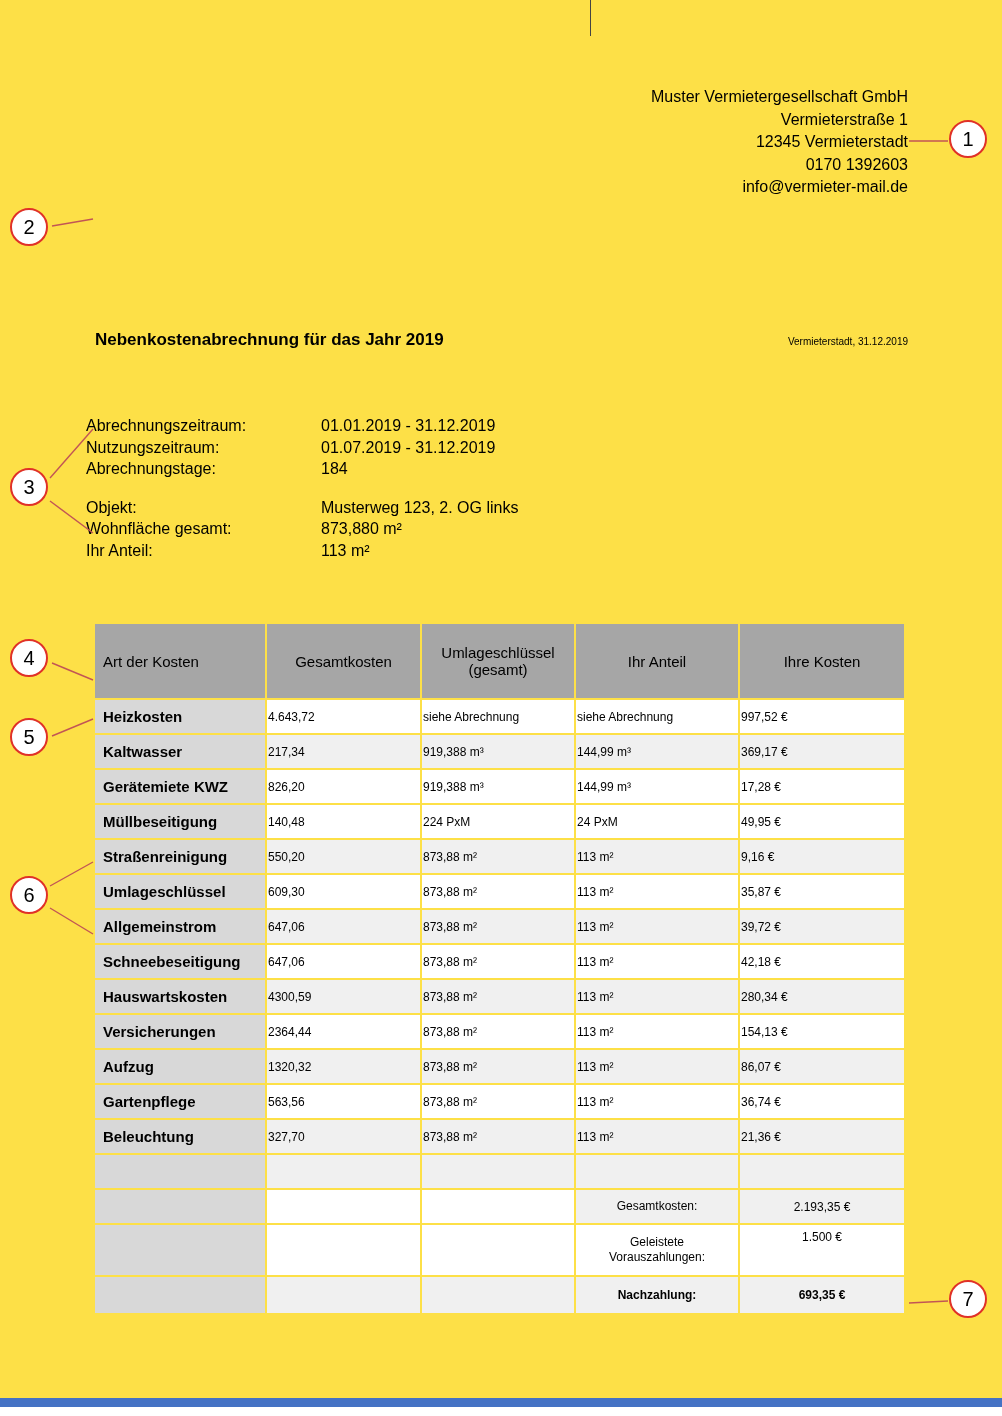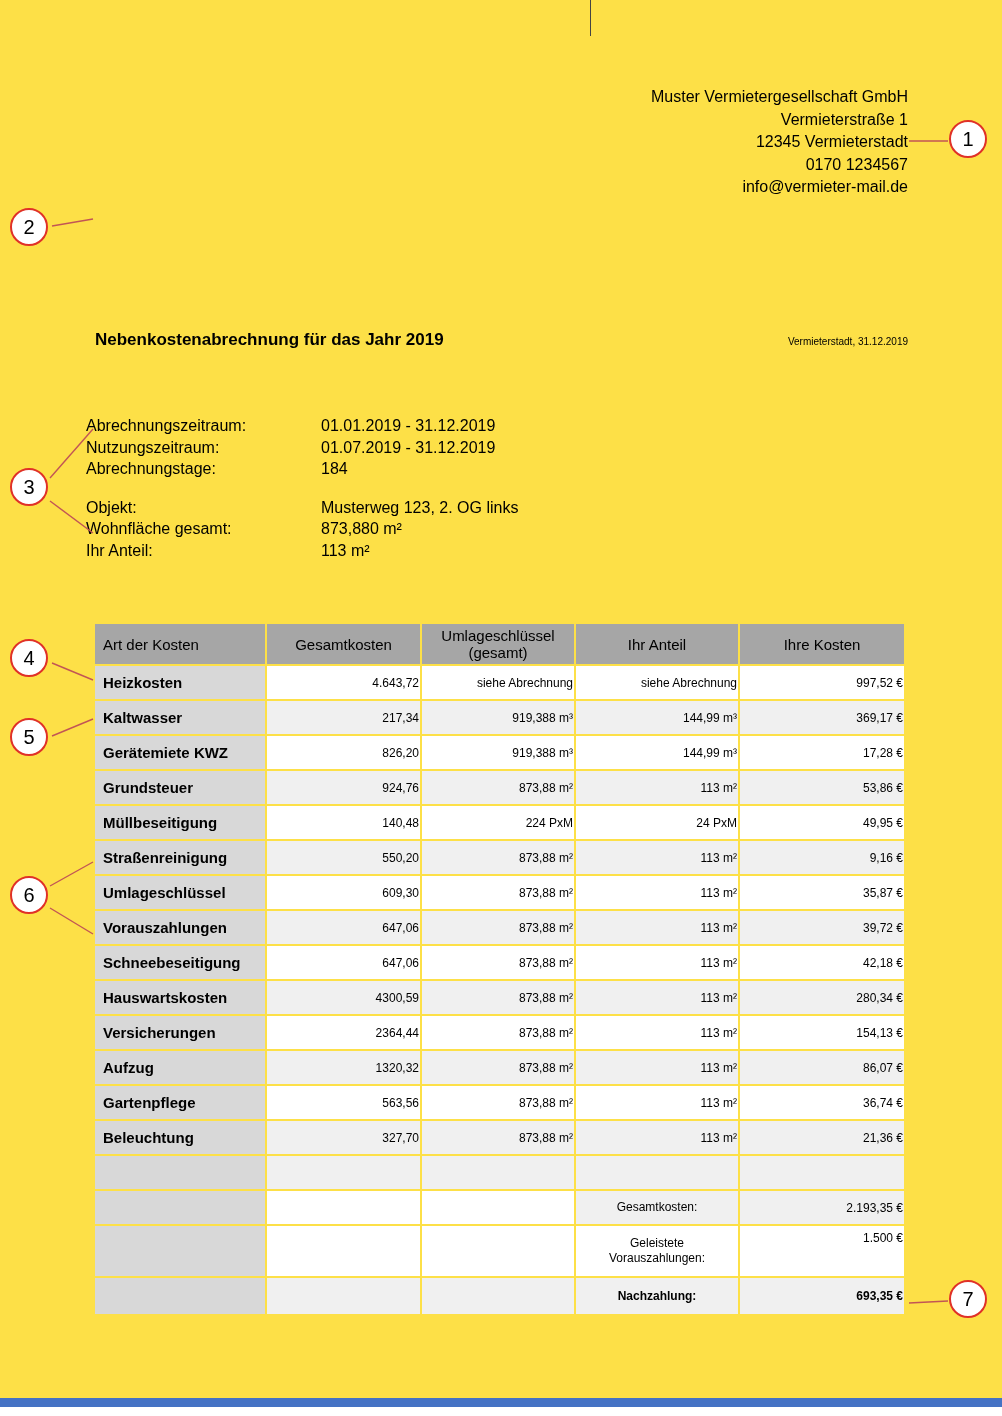--- a/index.html
+++ b/index.html
@@ -18,32 +18,32 @@
   .doc-date { font-size:10px; }
 
   .meta { position:absolute; top:415px; left:86px; font-size:16px; }
   .meta-row { display:flex; line-height:21.5px; }
   .meta-label { width:235px; }
   .meta-gap { height:17px; }
 
   table.cost-table { position:absolute; top:622px; left:93px; border-collapse:separate; border-spacing:2px; font-size:12px; table-layout:fixed; }
   .cost-table th {
     background:#a6a6a6; font-weight:normal; font-size:15px; height:40px;
-    text-align:center; vertical-align:middle; padding:0 4px;
+    text-align:center; vertical-align:middle; padding:17px 4px;
   }
   .cost-table th.h-first { text-align:left; padding-left:8px; }
   .cost-table th.h-umlage { white-space:pre-line; line-height:17px; }
   .cost-table td { height:31px; vertical-align:middle; }
   td.label-col { background:#d8d8d8; font-weight:bold; font-size:15px; text-align:left; padding-left:8px; }
-  td.data-cell { background:#ffffff; text-align:right; }
+  td.data-cell { background:#ffffff; text-align:left; }
   tr.alt td.data-cell { background:#f0f0f0; }
   td.blank { background:#ffffff; }
   td.sum-shaded { background:#f0f0f0; }
   td.sum-label { text-align:center; padding:0 16px; line-height:15px; }
-  td.sum-value { text-align:right; }
+  td.sum-value { text-align:center; }
   tr.row-geleistete td { height:44px; }
   tr.row-geleistete td.sum-value { vertical-align:top; padding-top:5px; }
   tr.row-nachzahlung td { height:34px; }
   .bold { font-weight:bold; }
 
   .ann {
     position:absolute; width:38px; height:38px; box-sizing:border-box;
     border:2px solid #e03127; border-radius:50%; background:#fff;
     display:flex; align-items:center; justify-content:center;
     font-size:20px; color:#000; z-index:3;
@@ -65,21 +65,21 @@
 <body>
 
 <div class="page">
 
   <div class="fold-mark"></div>
 
   <div class="sender">
     <div>Muster Vermietergesellschaft GmbH</div>
     <div>Vermieterstraße 1</div>
     <div>12345 Vermieterstadt</div>
-    <div>0170 1234567</div>
+    <div>0170 1392603</div>
     <div>info@vermieter-mail.de</div>
   </div>
 
 
   <div class="title-row">
     <span class="doc-title">Nebenkostenabrechnung für das Jahr 2019</span>
     <span class="doc-date">Vermieterstadt, 31.12.2019</span>
   </div>
 
   <div class="meta">
@@ -143,27 +143,20 @@
           <td class="data-cell">144,99 m³</td>
           <td class="data-cell">369,17 €</td>
         </tr>
         <tr>
           <td class="label-col">Gerätemiete KWZ</td>
           <td class="data-cell">826,20</td>
           <td class="data-cell">919,388 m³</td>
           <td class="data-cell">144,99 m³</td>
           <td class="data-cell">17,28 €</td>
         </tr>
-        <tr class="alt">
-          <td class="label-col">Grundsteuer</td>
-          <td class="data-cell">924,76</td>
-          <td class="data-cell">873,88 m²</td>
-          <td class="data-cell">113 m²</td>
-          <td class="data-cell">53,86 €</td>
-        </tr>
         <tr>
           <td class="label-col">Müllbeseitigung</td>
           <td class="data-cell">140,48</td>
           <td class="data-cell">224 PxM</td>
           <td class="data-cell">24 PxM</td>
           <td class="data-cell">49,95 €</td>
         </tr>
         <tr class="alt">
           <td class="label-col">Straßenreinigung</td>
           <td class="data-cell">550,20</td>
@@ -172,21 +165,21 @@
           <td class="data-cell">9,16 €</td>
         </tr>
         <tr>
           <td class="label-col">Umlageschlüssel</td>
           <td class="data-cell">609,30</td>
           <td class="data-cell">873,88 m²</td>
           <td class="data-cell">113 m²</td>
           <td class="data-cell">35,87 €</td>
         </tr>
         <tr class="alt">
-          <td class="label-col">Vorauszahlungen</td>
+          <td class="label-col">Allgemeinstrom</td>
           <td class="data-cell">647,06</td>
           <td class="data-cell">873,88 m²</td>
           <td class="data-cell">113 m²</td>
           <td class="data-cell">39,72 €</td>
         </tr>
         <tr>
           <td class="label-col">Schneebeseitigung</td>
           <td class="data-cell">647,06</td>
           <td class="data-cell">873,88 m²</td>
           <td class="data-cell">113 m²</td>

